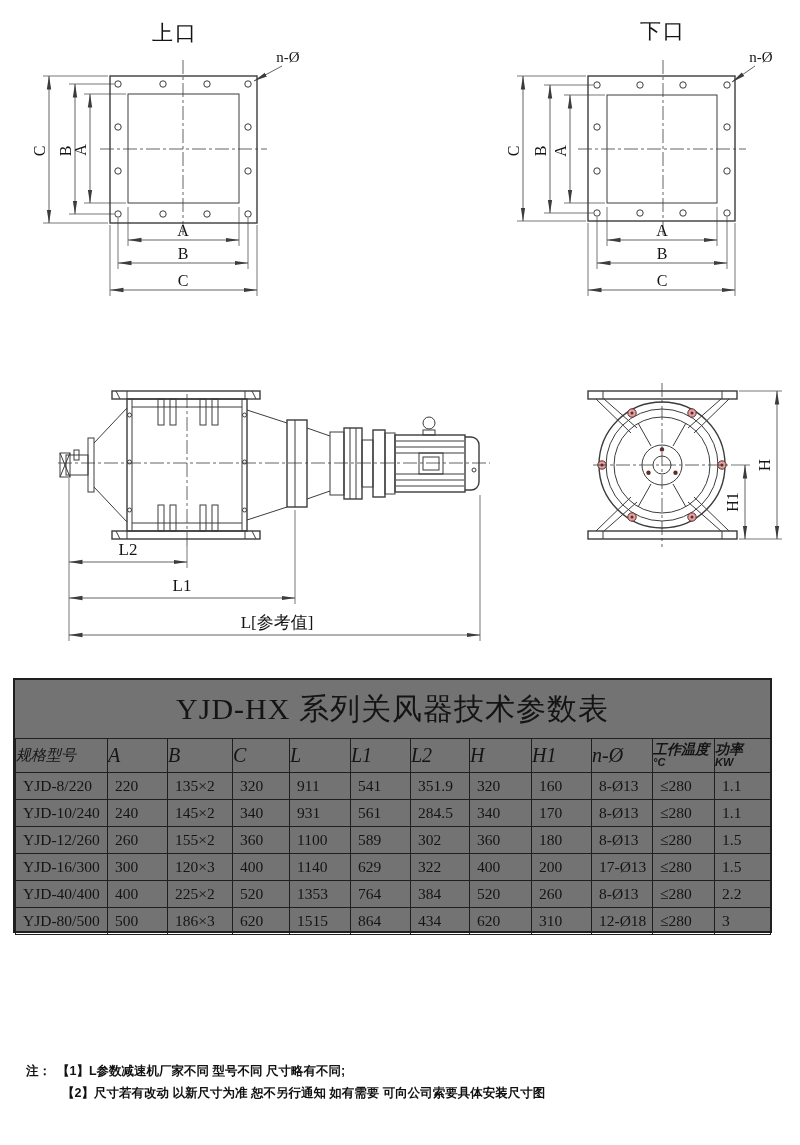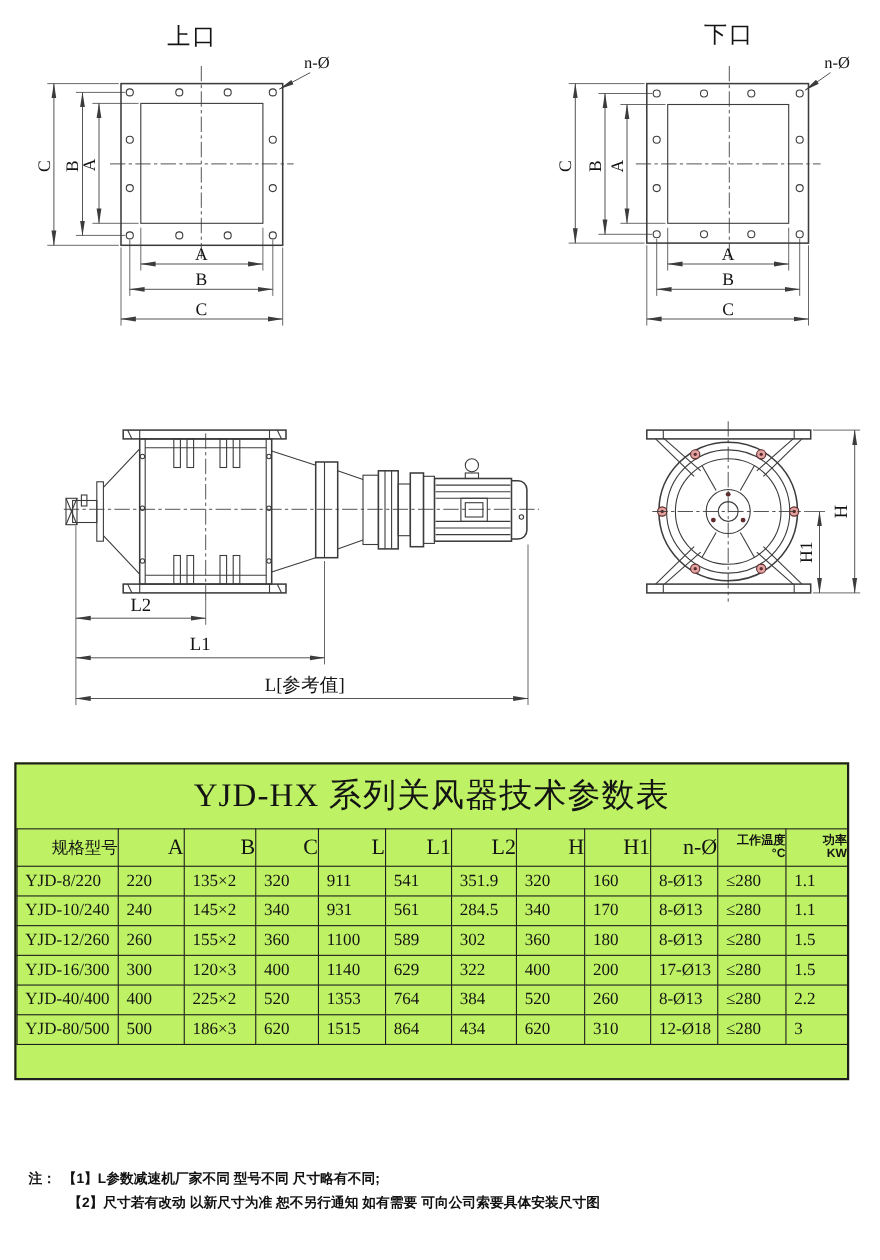--- a/index.html
+++ b/index.html
@@ -23,38 +23,38 @@
   .bolt{fill:var(--bolt-fill);stroke:var(--bolt-stroke);stroke-width:1;}
   .boltdot{fill:var(--bolt-stroke);stroke:none;}
   text{fill:var(--text);font-family:"Liberation Serif","DejaVu Serif",serif;}
   .t-title{font-size:21px;letter-spacing:2px;}
   .t-dim{font-size:16px;}
   .t-dim-lg{font-size:17px;}
   .t-lead{font-size:15px;}
 
   
   .table-wrap{
-    left:13px;top:693px;width:759px;height:289px;
-    border:2px solid var(--grid);box-sizing:border-box;background:#bef264;
+    left:13px;top:678px;width:759px;height:255px;
+    border:2px solid var(--grid);box-sizing:border-box;background:#737373;
   }
   .table-title{
     height:58px;line-height:58px;text-align:center;
     font-size:30px;letter-spacing:1px;white-space:nowrap;
   }
   table.spec{border-collapse:collapse;table-layout:fixed;width:755px;}
   table.spec th,table.spec td{
     border:1px solid var(--grid);overflow:hidden;white-space:nowrap;
     font-weight:normal;padding:0 0 0 7px;text-align:left;
   }
-  table.spec thead th{height:33px;text-align:right;padding:0;}
+  table.spec thead th{height:33px;text-align:left;padding:0;font-style:italic;}
   table.spec td{height:26px;font-size:15.5px;}
   .h-cn{font-size:15px;font-weight:bold;font-family:"Liberation Sans","DejaVu Sans",sans-serif;}
   .h-letter{font-size:20px;}
   .h-two{line-height:1.05;}
-  .h-two .l1{display:block;font-size:11px;font-weight:bold;font-family:"Liberation Sans","DejaVu Sans",sans-serif;}
+  .h-two .l1{display:block;font-size:14px;font-weight:bold;font-family:"Liberation Sans","DejaVu Sans",sans-serif;}
   .h-two .l2{display:block;font-size:11px;font-weight:bold;font-family:"Liberation Sans","DejaVu Sans",sans-serif;}
   td.model{font-size:14.5px;padding-left:4px;}
 
   
   .notes{
     left:26px;top:1060px;width:560px;
     font-family:"Liberation Sans","DejaVu Sans",sans-serif;
     font-size:12.5px;font-weight:bold;line-height:22px;color:#111;
   }
   .notes .prefix{margin-right:6px;}

